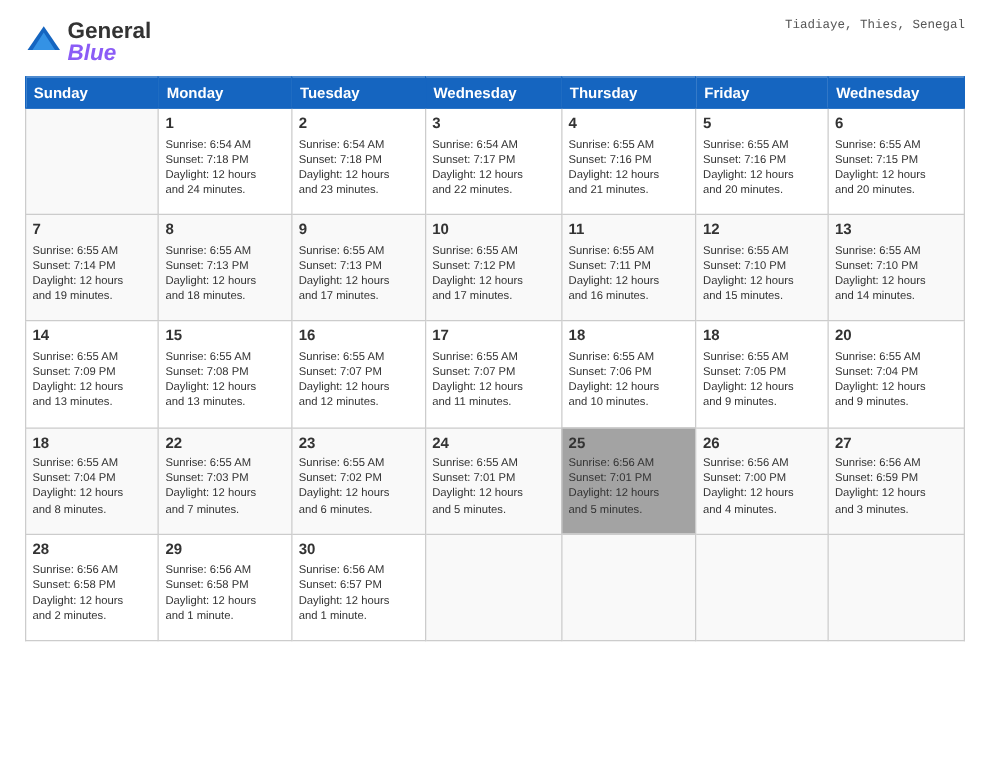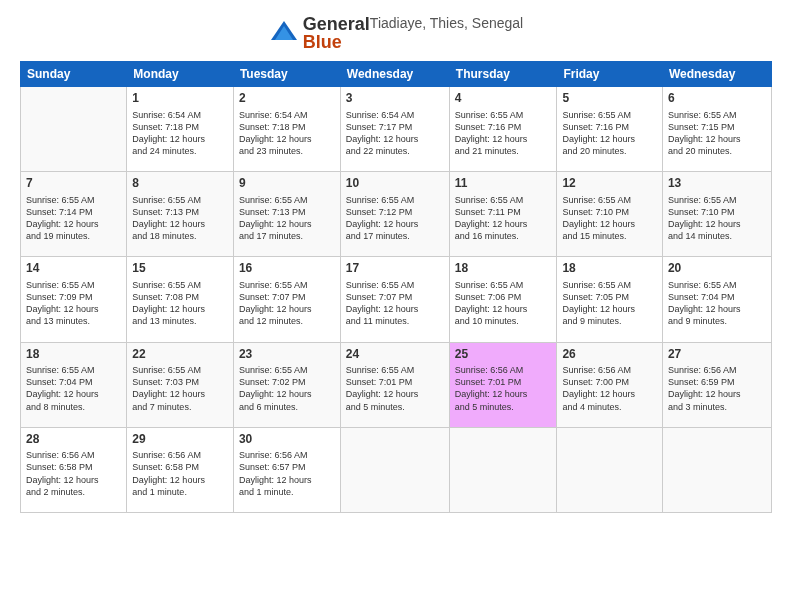--- a/index.html
+++ b/index.html
@@ -9,21 +9,20 @@
       width: 792px;
       height: 612px;
       overflow: hidden;
     }
     .page {
       width: 792px;
       height: 528px;
       padding: 15px 20px;
       display: flex;
       flex-direction: column;
-      align-items: center;
     }
     .header {
       display: flex;
       justify-content: space-between;
       align-items: flex-start;
       margin-bottom: 10px;
     }
     .logo {
       display: flex;
       align-items: center;
@@ -35,37 +34,39 @@
       line-height: 1;
     }
     .logo-general {
       font-size: 18px;
       font-weight: bold;
       color: #333;
     }
     .logo-blue {
       font-size: 18px;
       font-weight: bold;
-      color: #c2410c;
+      color: #8b5cf6;
+      font-style: italic;
     }
     .logo-icon {
       width: 30px;
       height: 30px;
     }
     .title-section {
       text-align: right;
     }
     .calendar-title {
       font-size: 36px;
       font-weight: bold;
       color: #333;
     }
     .calendar-subtitle {
-      font-size: 14px;
+      font-size: 10px;
       color: #555;
+      font-family: Liberation Mono, monospace;
     }
     .calendar {
       width: 100%;
       border-collapse: collapse;
       flex: 1;
     }
     .calendar th {
       background: #1565c0;
       color: white;
       font-size: 12px;
@@ -302,21 +303,21 @@
 Daylight: 12 hours
 and 6 minutes.</div>
           </td>
           <td style="background: rgb(249, 249, 249);">
             <span class="day-number">24</span>
             <div class="day-info" style="white-space: pre-line;">Sunrise: 6:55 AM
 Sunset: 7:01 PM
 Daylight: 12 hours
 and 5 minutes.</div>
           </td>
-          <td style="background: #f0abfc;">
+          <td style="background: #a3a3a3;">
             <span class="day-number">25</span>
             <div class="day-info" style="white-space: pre-line;">Sunrise: 6:56 AM
 Sunset: 7:01 PM
 Daylight: 12 hours
 and 5 minutes.</div>
           </td>
           <td style="background: rgb(249, 249, 249);">
             <span class="day-number">26</span>
             <div class="day-info" style="white-space: pre-line;">Sunrise: 6:56 AM
 Sunset: 7:00 PM

